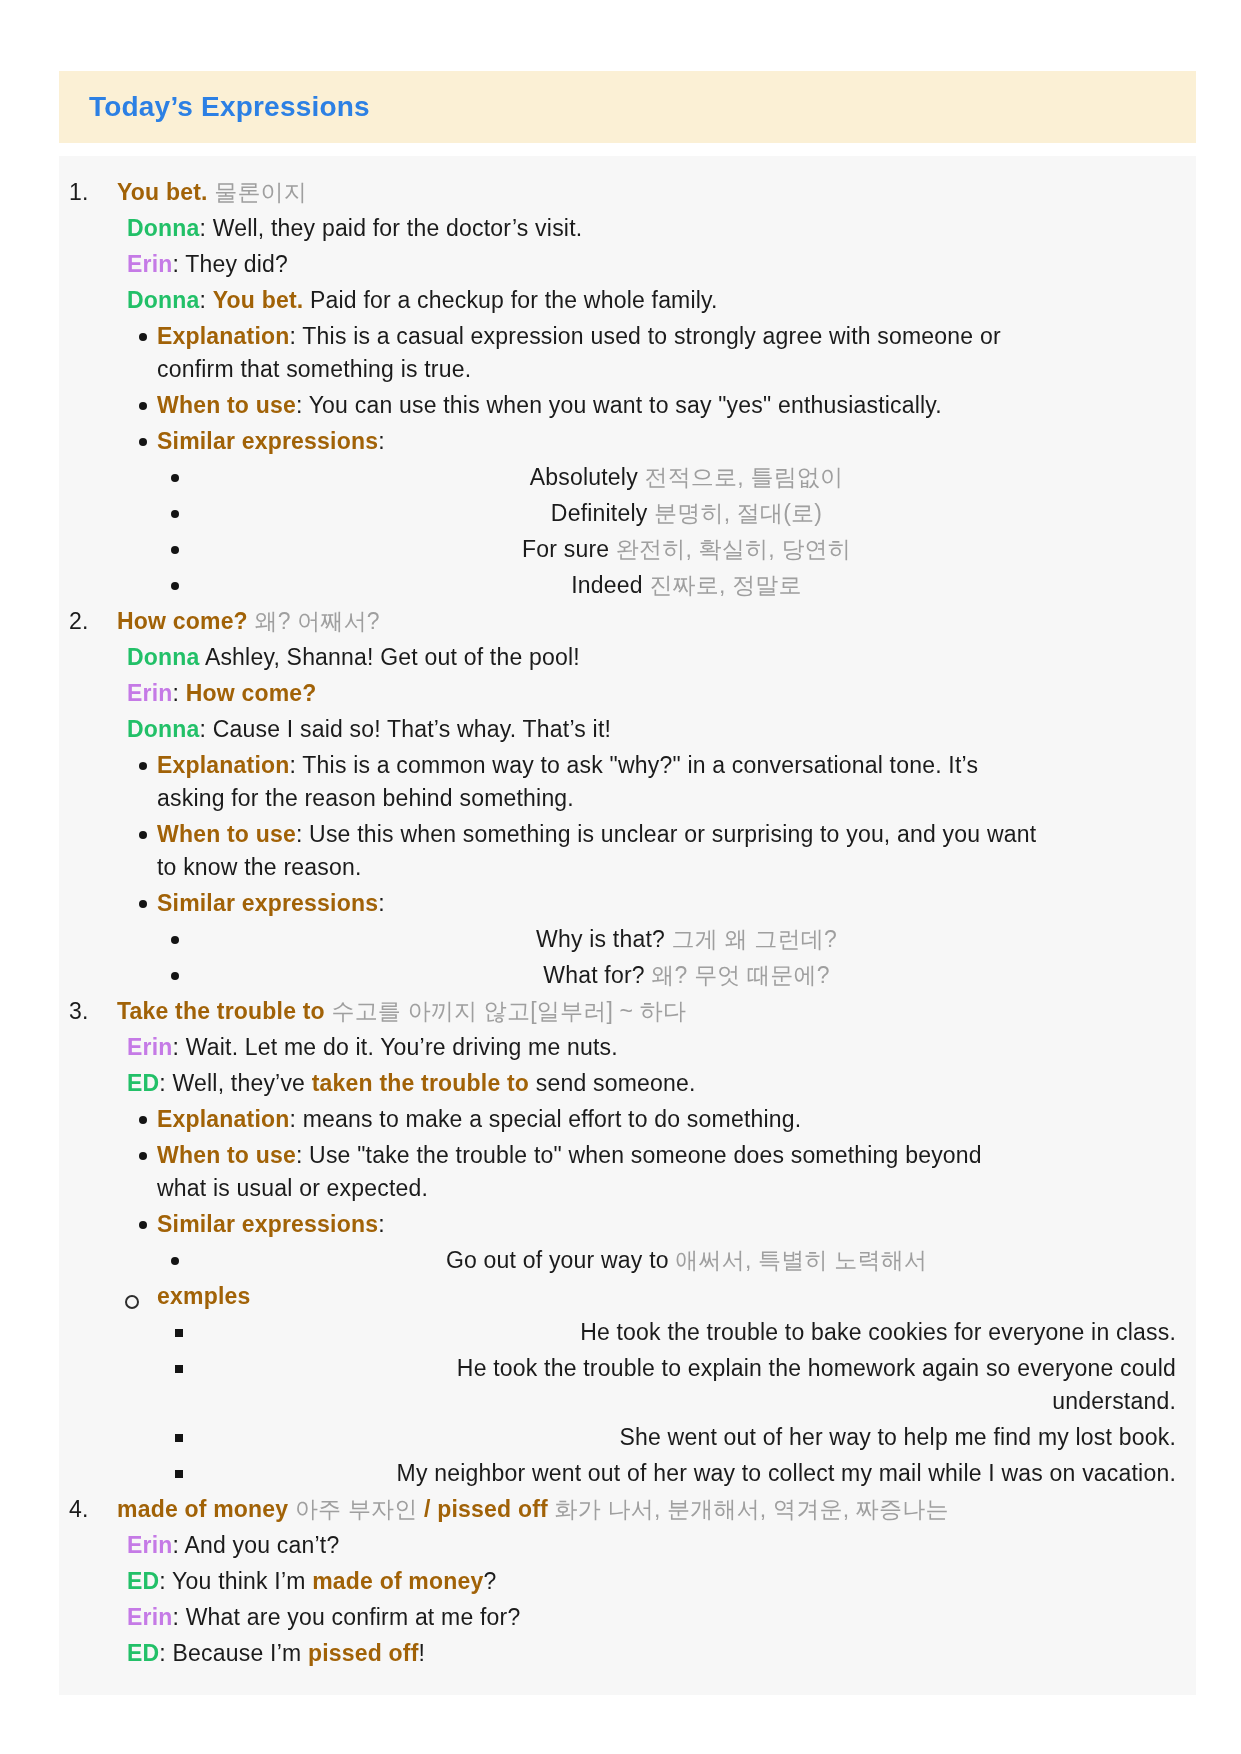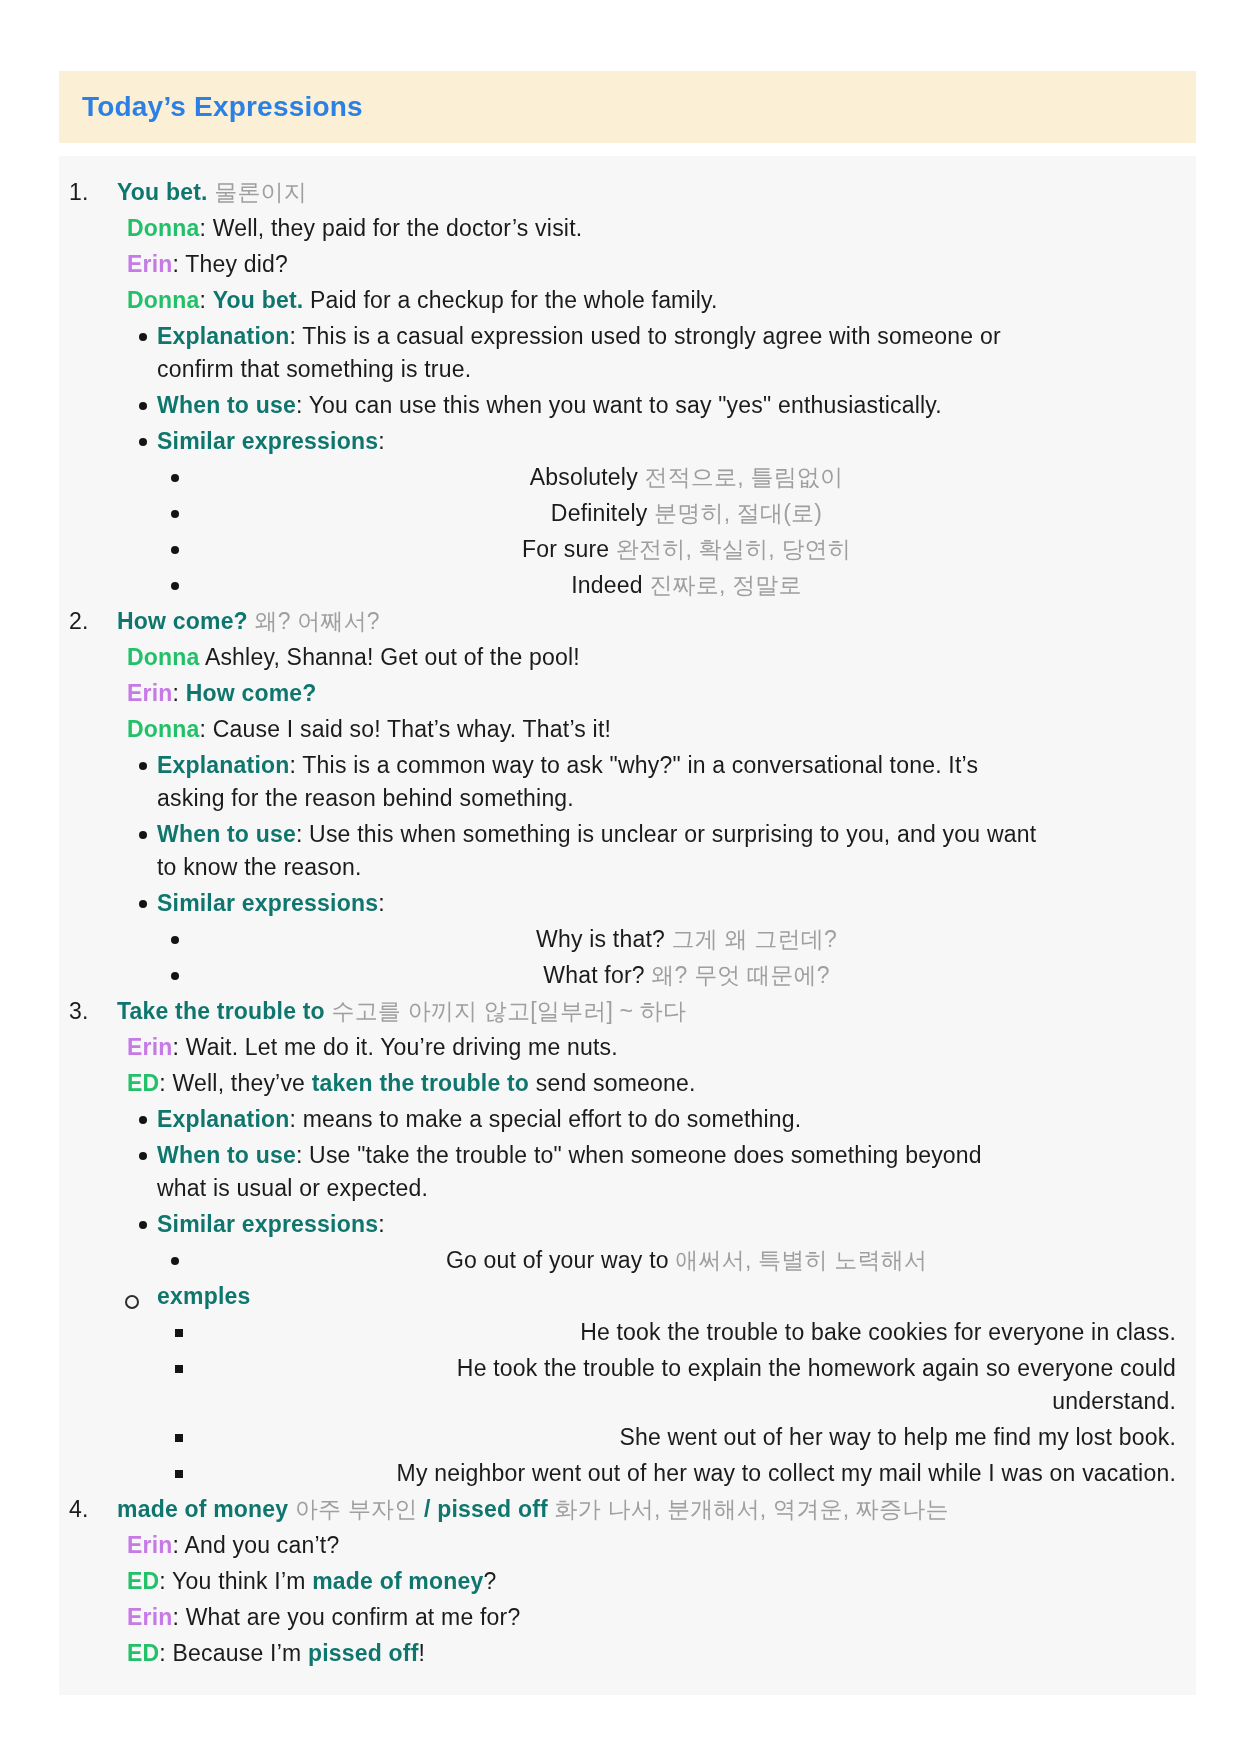--- a/index.html
+++ b/index.html
@@ -5,21 +5,21 @@
   html,body{margin:0;padding:0;background:#ffffff;}
   body{
     width:1241px;height:1754px;overflow:hidden;
     font-family:"Liberation Sans", sans-serif;
     -webkit-font-smoothing:antialiased;
   }
   .page{position:relative;width:1241px;height:1754px;background:#ffffff;}
   .header-band{
     position:absolute;left:59px;top:71px;width:1137px;height:72px;
     background:#fbf0d5;display:flex;align-items:center;box-sizing:border-box;
-    padding-left:23px;
+    padding-left:30px;
   }
   .header-title{
     color:#2c80e4;font-size:28px;font-weight:bold;letter-spacing:0.2px;
   }
   .content{
     position:absolute;left:59px;top:156px;width:1137px;height:1539px;
     background:#f7f7f7;box-sizing:border-box;
     padding:20px 20px 30px 0;overflow:hidden;
   }
   .row{
@@ -38,21 +38,21 @@
   .r-c{padding-left:66px;align-items:center;}
   .r-c .marker{width:32px;flex:none;}
   .r-sq{padding-left:116px;text-align:right;}
   .r-sq .marker{width:29px;flex:none;}
   
   .dot{display:block;width:8px;height:8px;border-radius:50%;background:#141414;margin-top:13px;}
   .circle{display:block;width:10px;height:10px;border:2px solid #2d2d2d;border-radius:50%;background:transparent;margin-top:10px;box-sizing:content-box;}
   .square{display:block;width:8px;height:8px;background:#141414;margin-top:13px;}
   .num-label{font-size:23px;color:#1b1b1b;}
   
-  .seg-b{font-weight:bold;color:#0f766e;}
+  .seg-b{font-weight:bold;color:#a16207;}
   .seg-n{font-weight:normal;color:#1b1b1b;}
   .seg-k{font-weight:normal;color:#9f9f9f;}
   .seg-g{font-weight:bold;color:#22c068;}
   .seg-p{font-weight:bold;color:#c57ae6;text-align:right;}
 </style>
 </head>
 <body>
 
 <div class="page">
   <div class="header-band">

